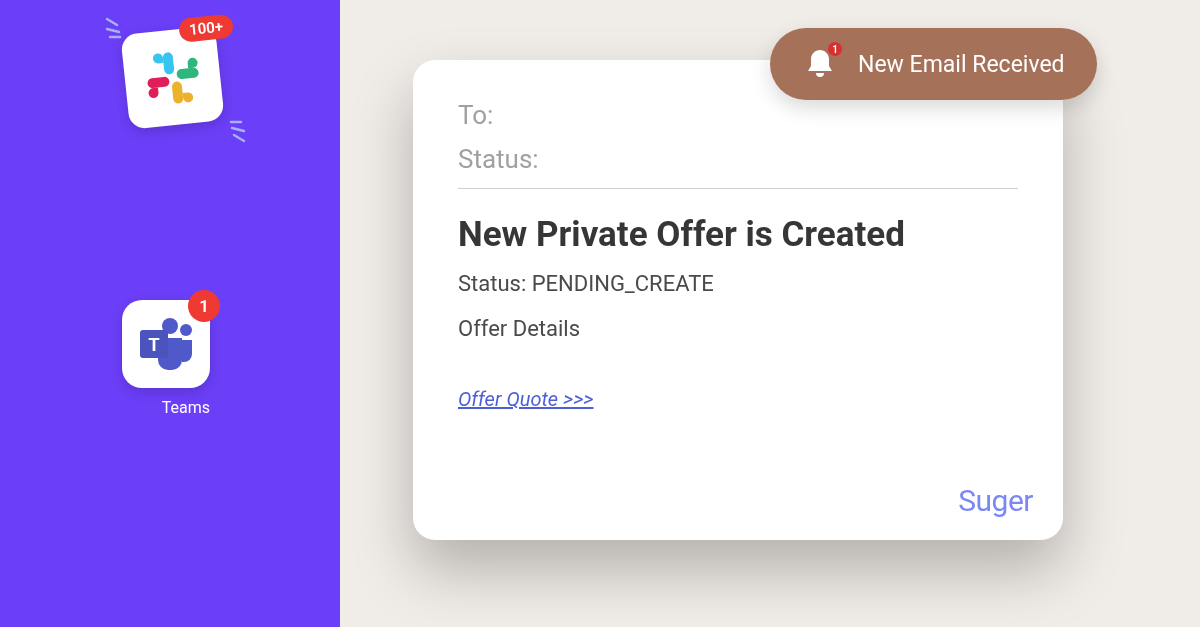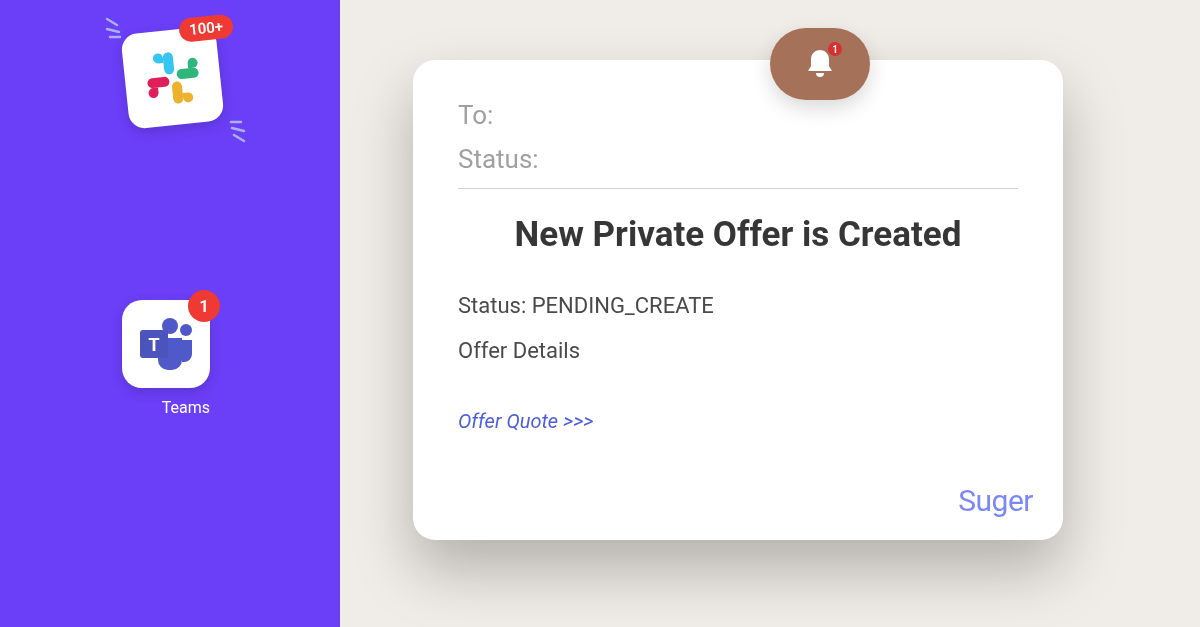--- a/index.html
+++ b/index.html
@@ -129,32 +129,32 @@
     .email-divider {
       border: none;
       border-top: 1px solid #d0d0d0;
       margin: 8px 0 24px 0;
     }
     .email-title {
       font-size: 35px;
       font-weight: 700;
       color: #363636;
       line-height: 1.25;
-      margin-bottom: 36px;
-      text-align: center;
+      margin-bottom: 14px;
     }
     .email-body {
       font-size: 22px;
       color: #4a4a4a;
       margin-bottom: 20px;
     }
     .email-link {
       font-size: 20px;
       color: #4d5fd8;
       font-style: italic;
+      text-decoration: underline;
       margin-top: 26px;
       display: inline-block;
     }
     .suger-brand {
       position: absolute;
       right: 30px;
       bottom: 22px;
       font-size: 30px;
       font-weight: 400;
       color: #7b87f5;
@@ -260,13 +260,14 @@
   <div class="suger-brand">Suger</div>
 </div>
 
 <div class="notification-pill">
   <div class="bell-icon-wrap">
     <svg width="36" height="36" viewBox="0 0 36 36">
       <path d="M 18 4 C 13 4 9 8 9 13 L 9 20 L 6 25 L 30 25 L 27 20 L 27 13 C 27 8 23 4 18 4 Z M 14 27 A 4 4 0 0 0 22 27 Z" fill="white"></path>
     </svg>
     <div class="bell-badge">1</div>
   </div>
+  <div class="notification-text">New Email Received</div>
 </div>
 
 </body></html>

